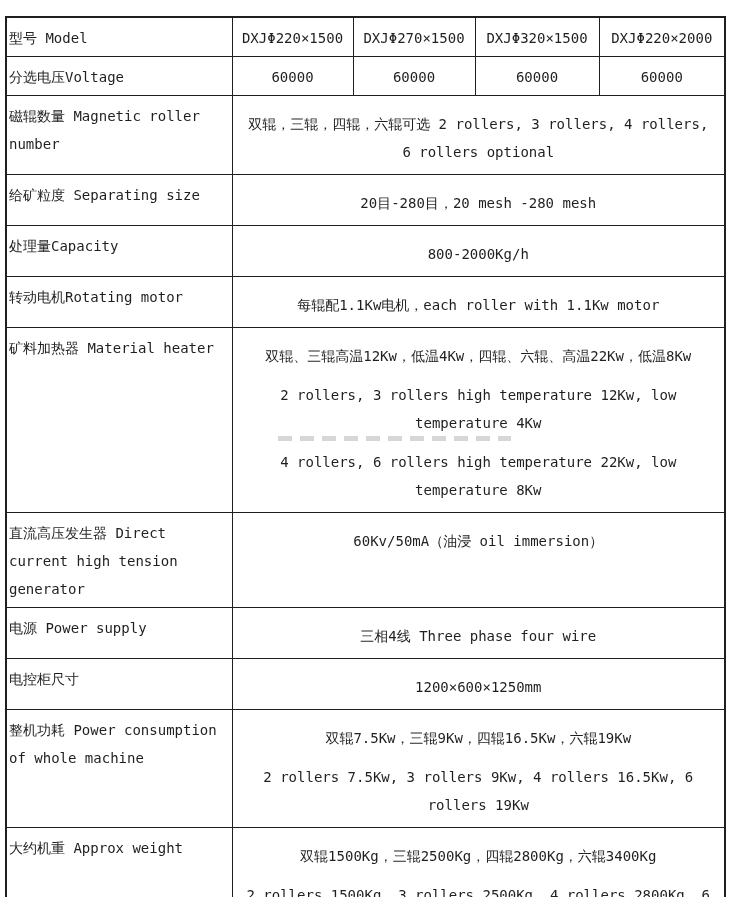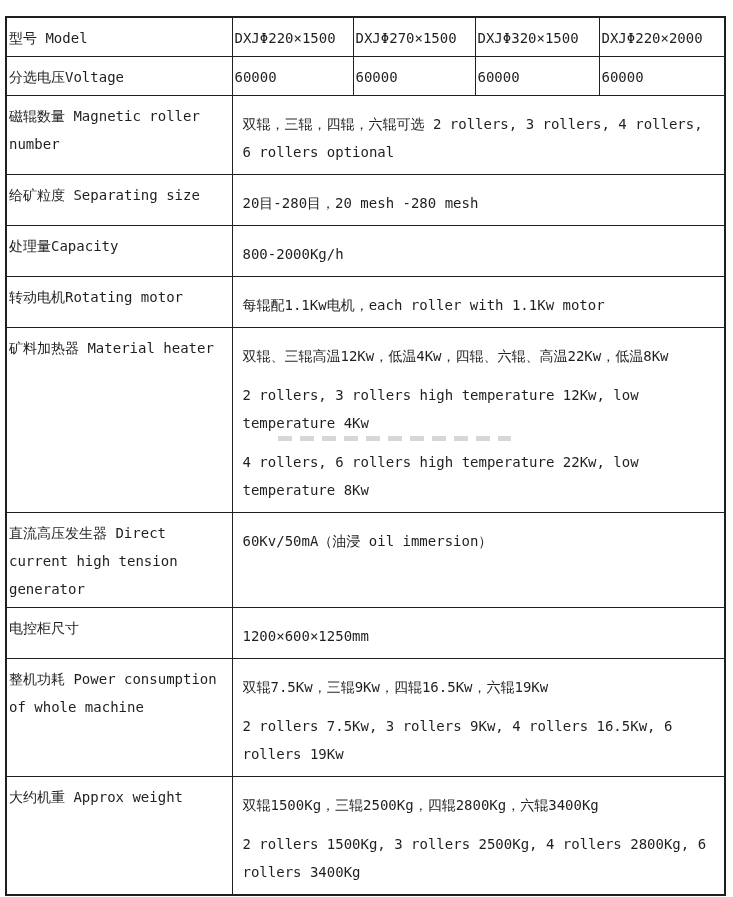--- a/index.html
+++ b/index.html
@@ -34,20 +34,21 @@
   }
   table.spec-table {
     border: 2px solid #1f1f1f;
   }
   td.label-cell {
     text-align: left;
     padding: 6px 12px 0 4px;
     word-break: break-word;
   }
   td.value-cell {
+    text-align: center;
   }
   td.value-cell p {
     margin: 8px;
   }
   td.value-cell p + p {
     margin-top: 11px;
   }
   .muted {
     color: #909090;
   }
@@ -134,20 +135,26 @@
     </tr>
 
 
     <tr style="height:95px">
       <td class="label-cell">直流高压发生器 Direct current high tension generator</td>
       <td class="value-cell" colspan="4">
         <p>60Kv/50mA（油浸 oil immersion）</p>
       </td>
     </tr>
 
+    <tr style="height:39px">
+      <td class="label-cell">电源 Power supply</td>
+      <td class="value-cell" colspan="4">
+        <p>三相4线 Three phase four wire</p>
+      </td>
+    </tr>
 
     <tr style="height:39px">
       <td class="label-cell">电控柜尺寸</td>
       <td class="value-cell" colspan="4">
         <p>1200×600×1250mm</p>
       </td>
     </tr>
 
     <tr style="height:105px">
       <td class="label-cell">整机功耗 Power consumption of whole machine</td>

